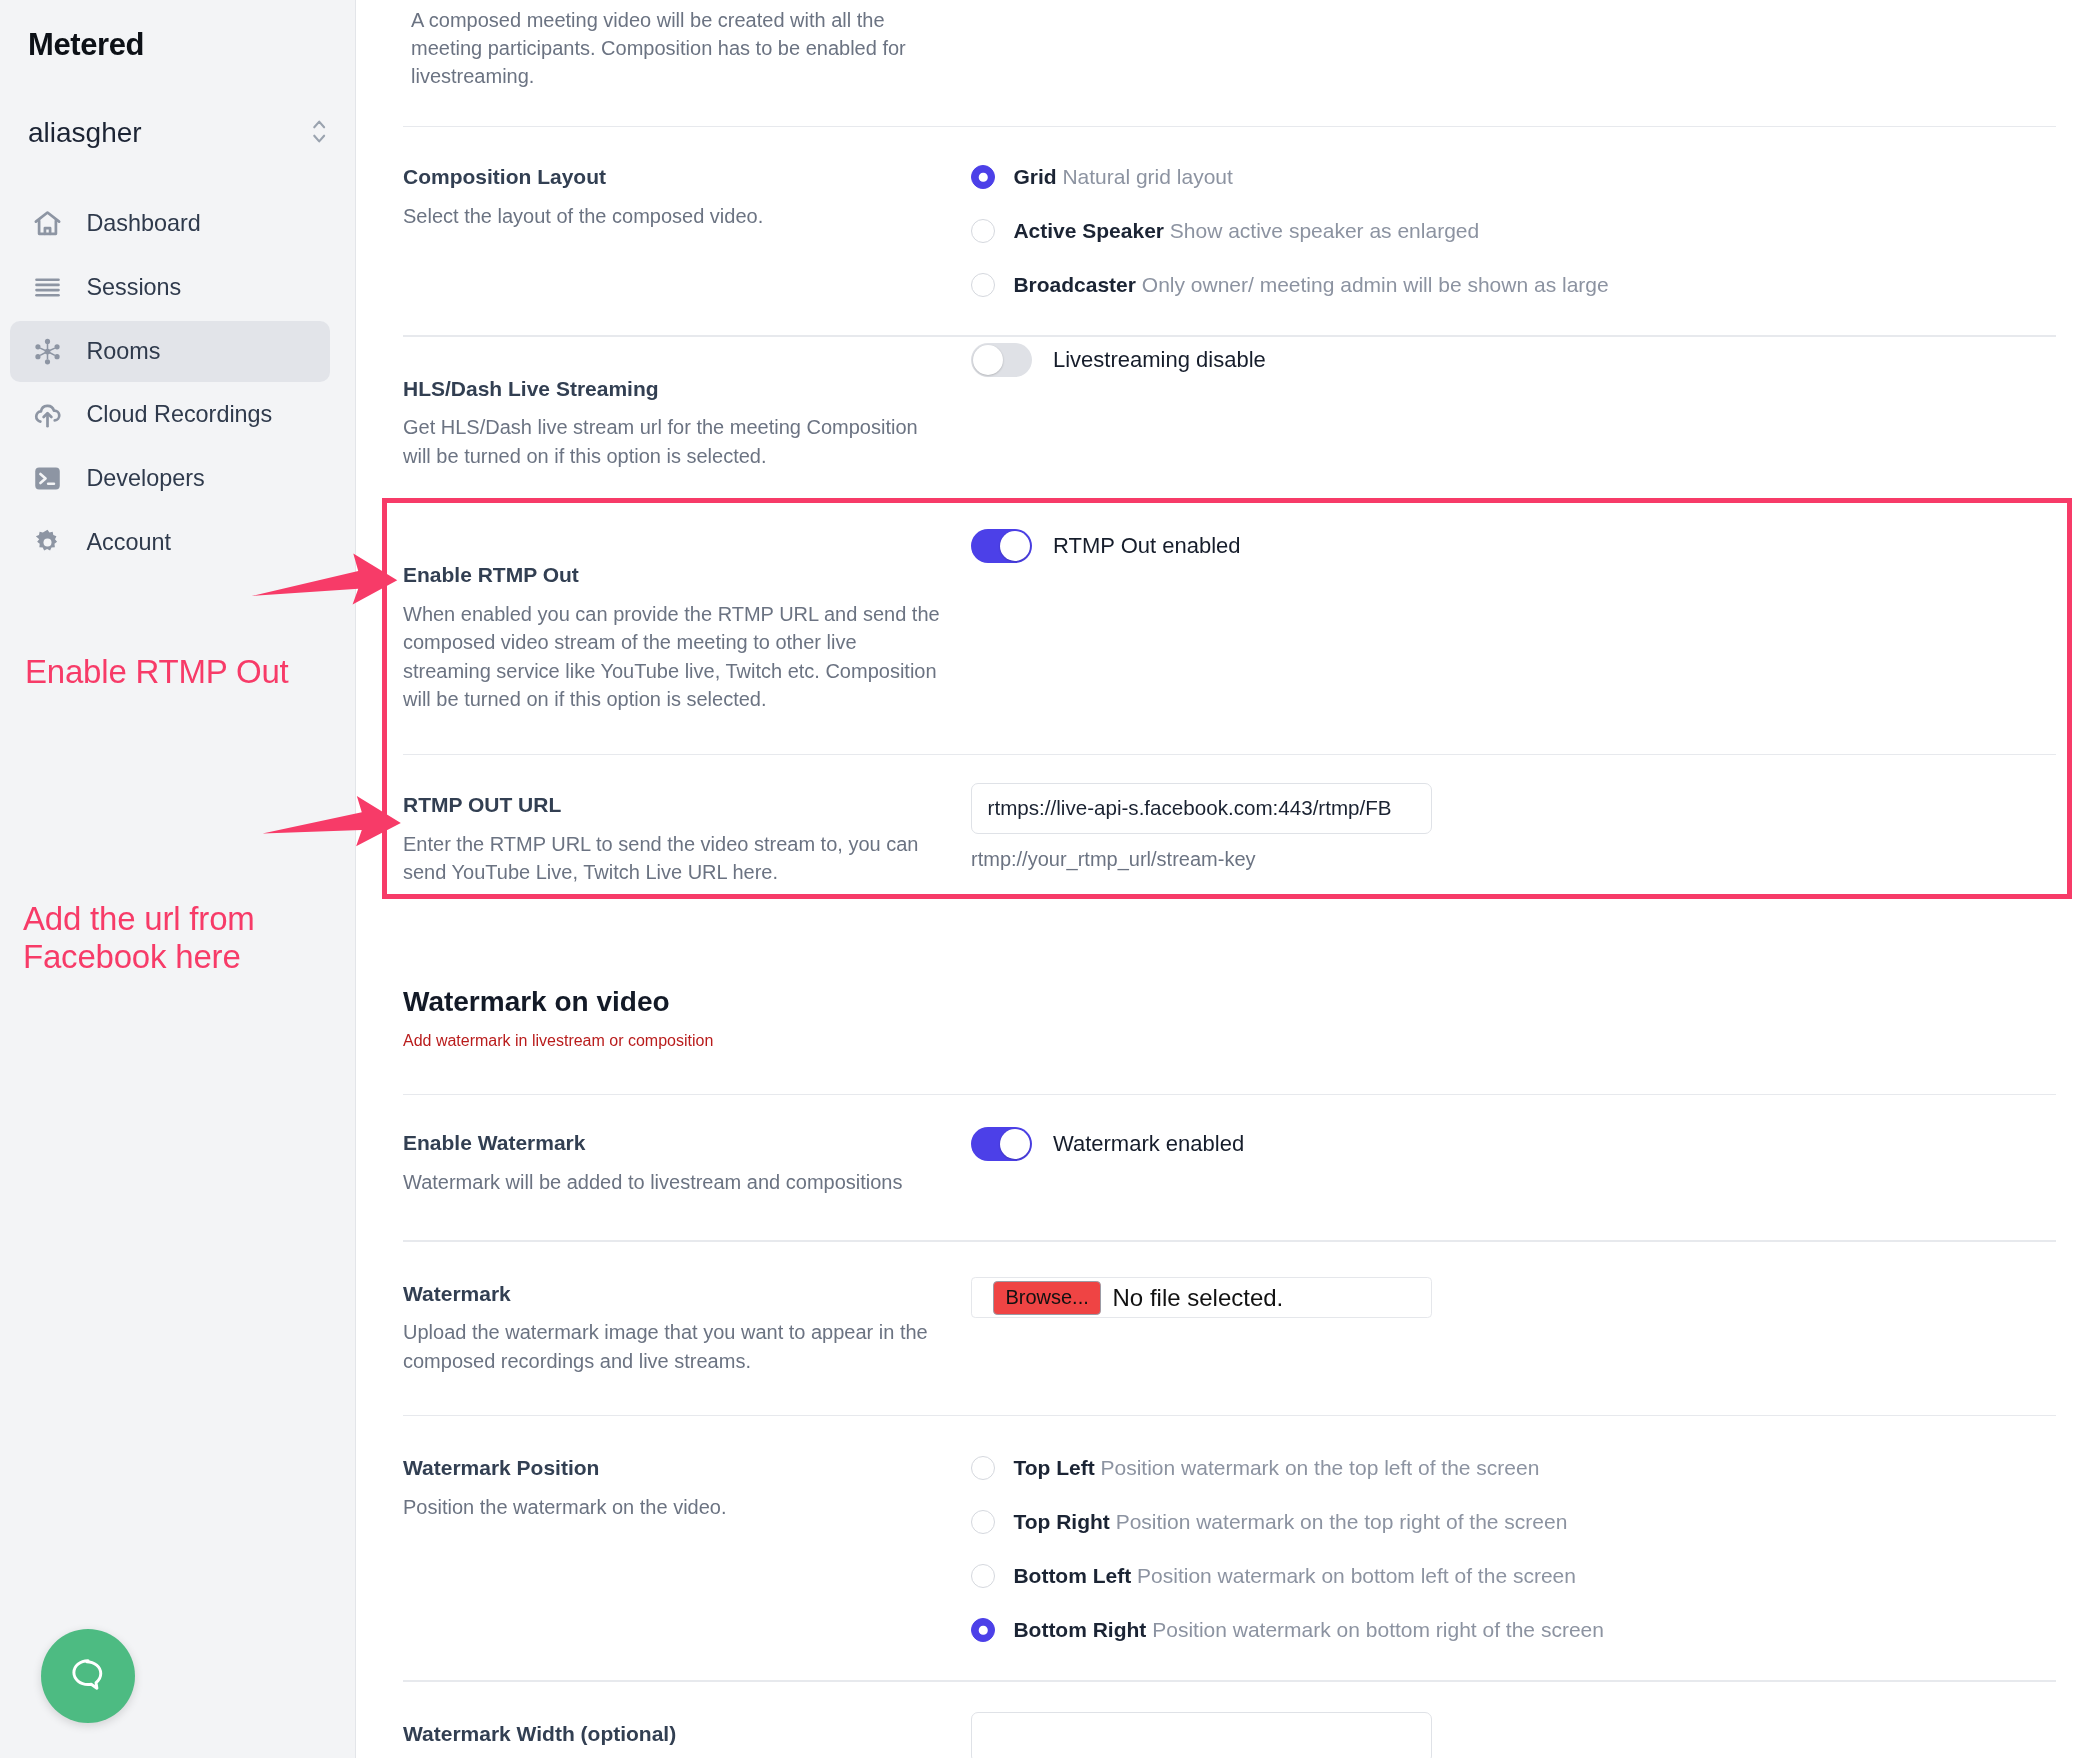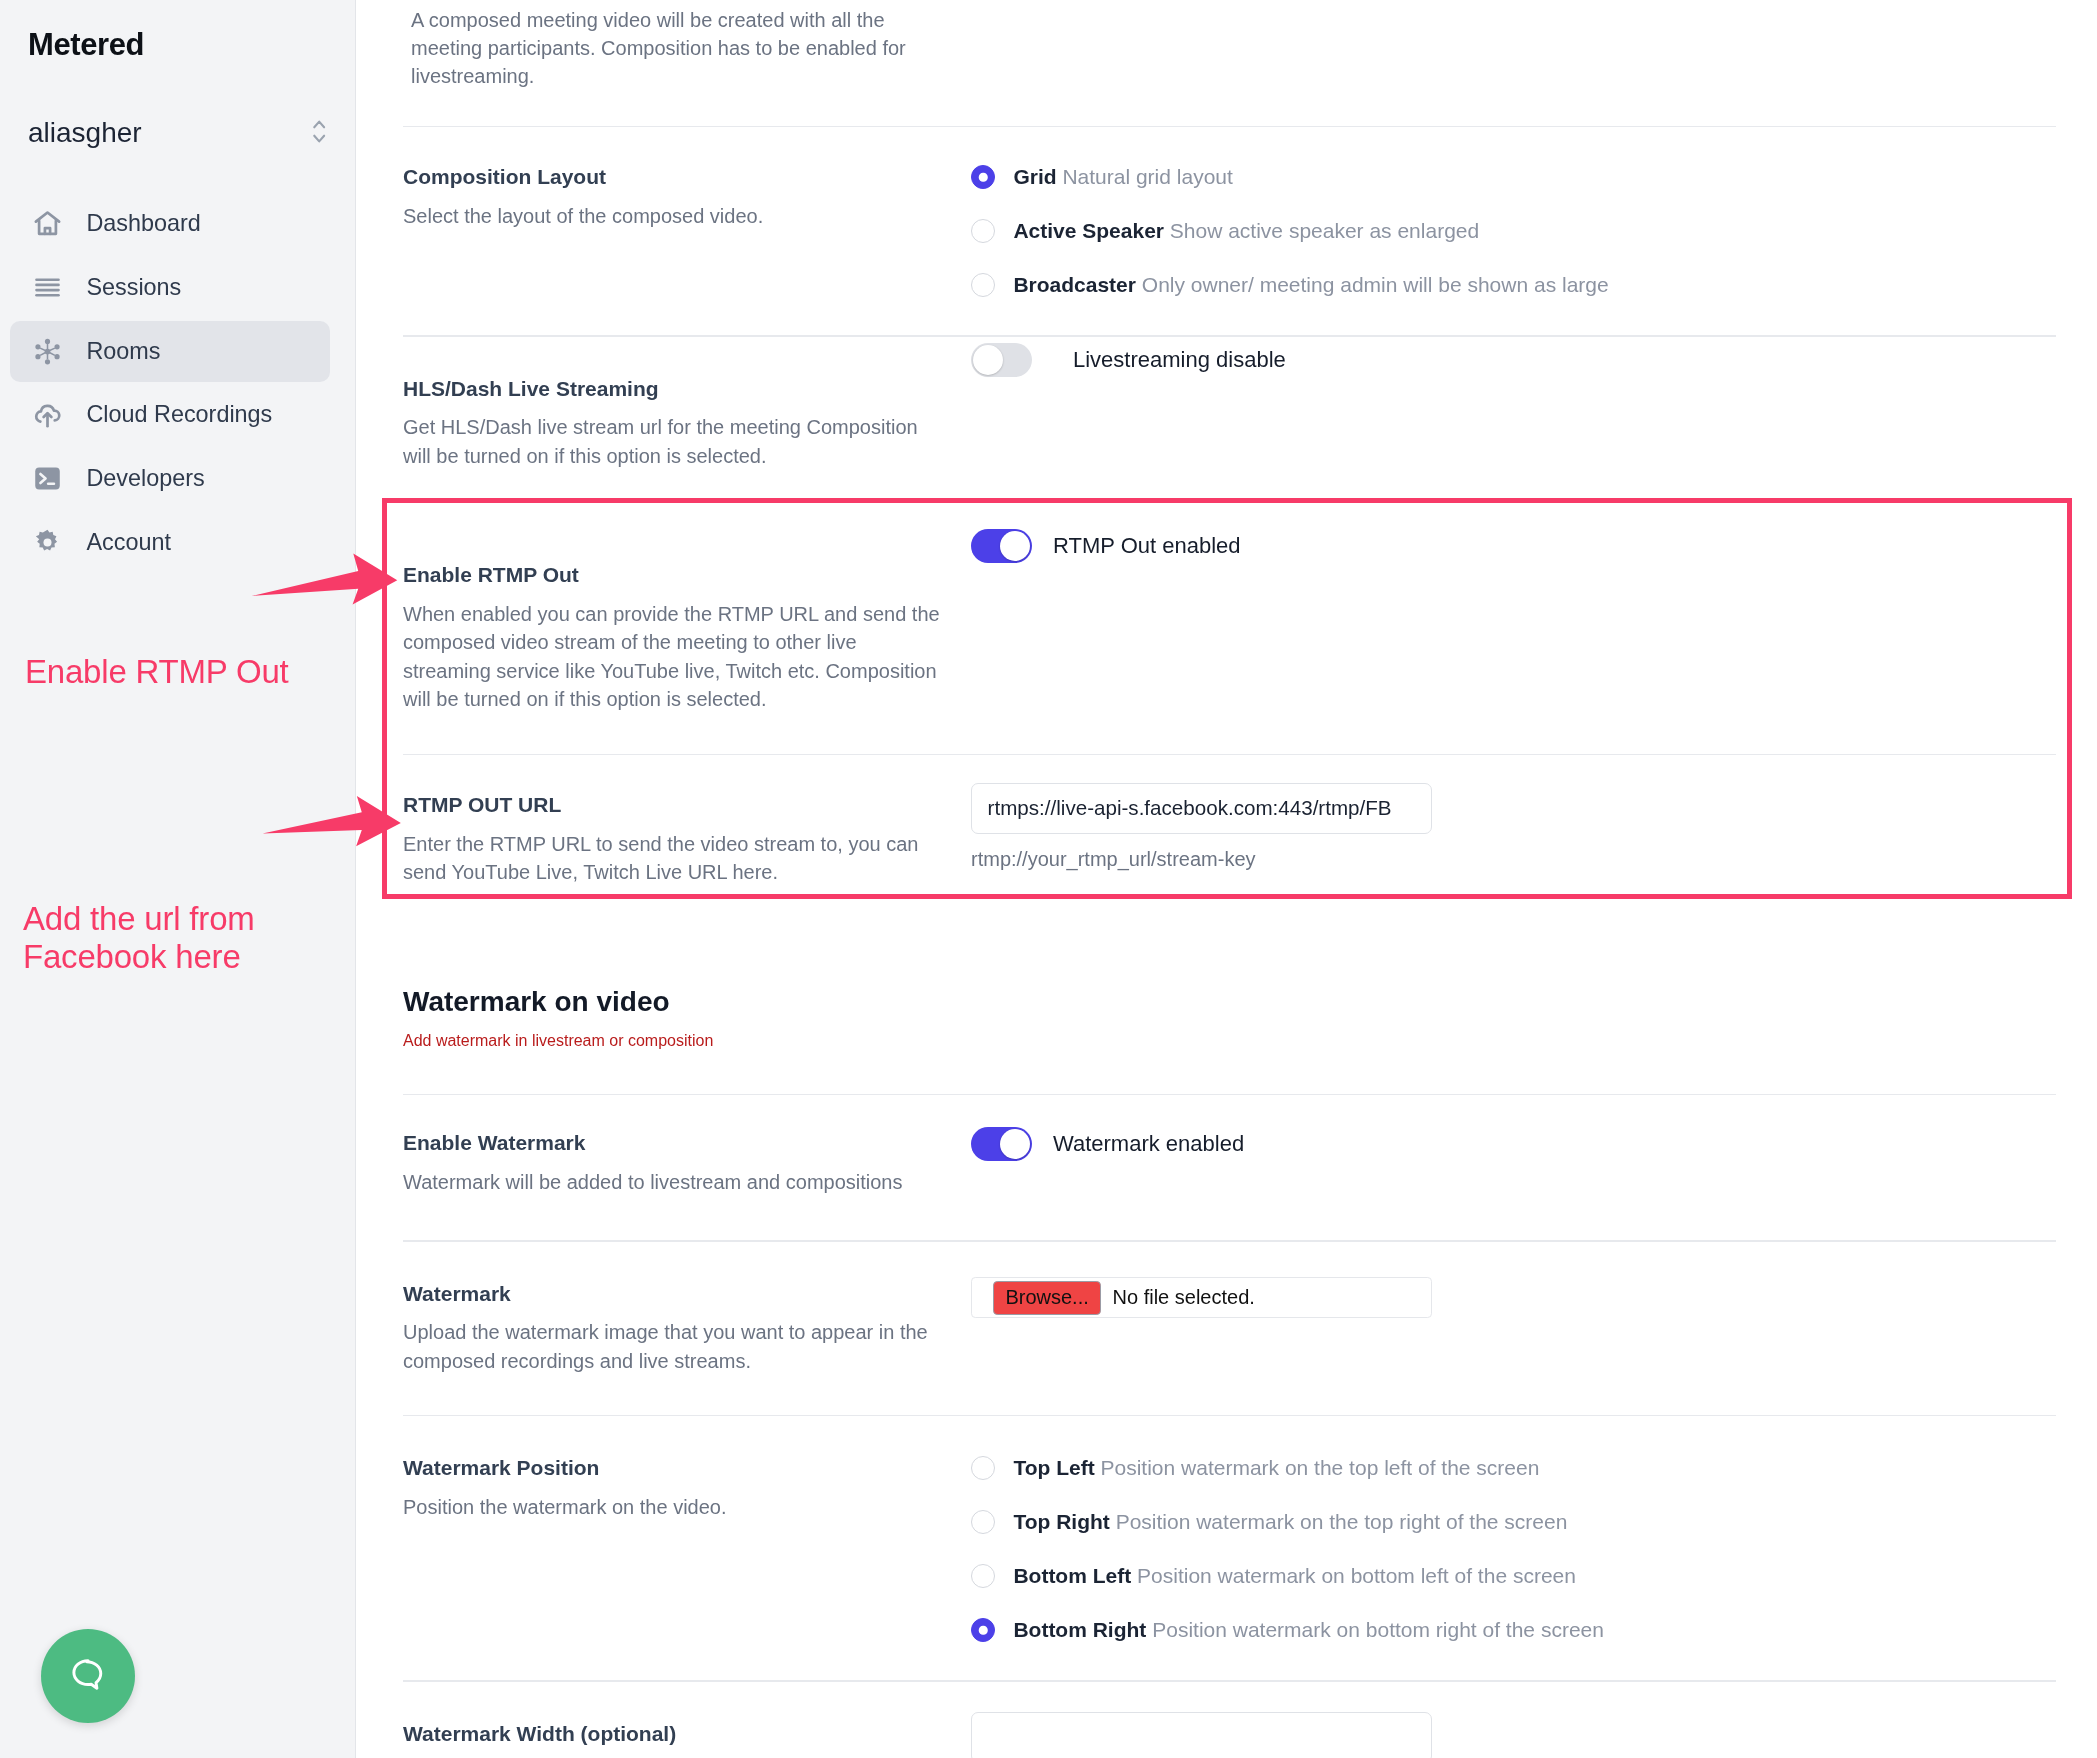--- a/index.html
+++ b/index.html
@@ -250,21 +250,21 @@
     background: #ef4444;
     border: 0.7px solid #9b9ba5;
     border-radius: 4.3px;
     font-size: 20px;
     color: #111;
     font-family: "Liberation Sans", sans-serif;
     cursor: pointer;
   }
   .file-name {
     margin-left: 11.4px;
-    font-size: 20px;
+    font-size: 24px;
     color: #111;
   }
 
   
   .section-title {
     font-size: 28px;
     font-weight: bold;
     color: #131a27;
   }
   .section-sub {
@@ -408,21 +408,21 @@
     </div>
 
     <div class="divider"></div>
 
     <div class="row" style="padding-top:40px; padding-bottom:43px;">
       <div class="col-left">
         <div class="field-label">HLS/Dash Live Streaming</div>
         <div class="field-desc" style="max-width:539px;">Get HLS/Dash live stream url for the meeting Composition will be turned on if this option is selected.</div>
       </div>
       <div class="col-right">
-        <div class="toggle-row" style="margin-top:-34px;gap:20px;">
+        <div class="toggle-row" style="margin-top:-34px;">
           <span class="toggle">
               <span class="knob"></span>
             </span>
           <span class="toggle-label">Livestreaming disable</span>
         </div>
       </div>
     </div>
 
     <div class="row" style="padding-top:50px; padding-bottom:40px;">
       <div class="col-left">

